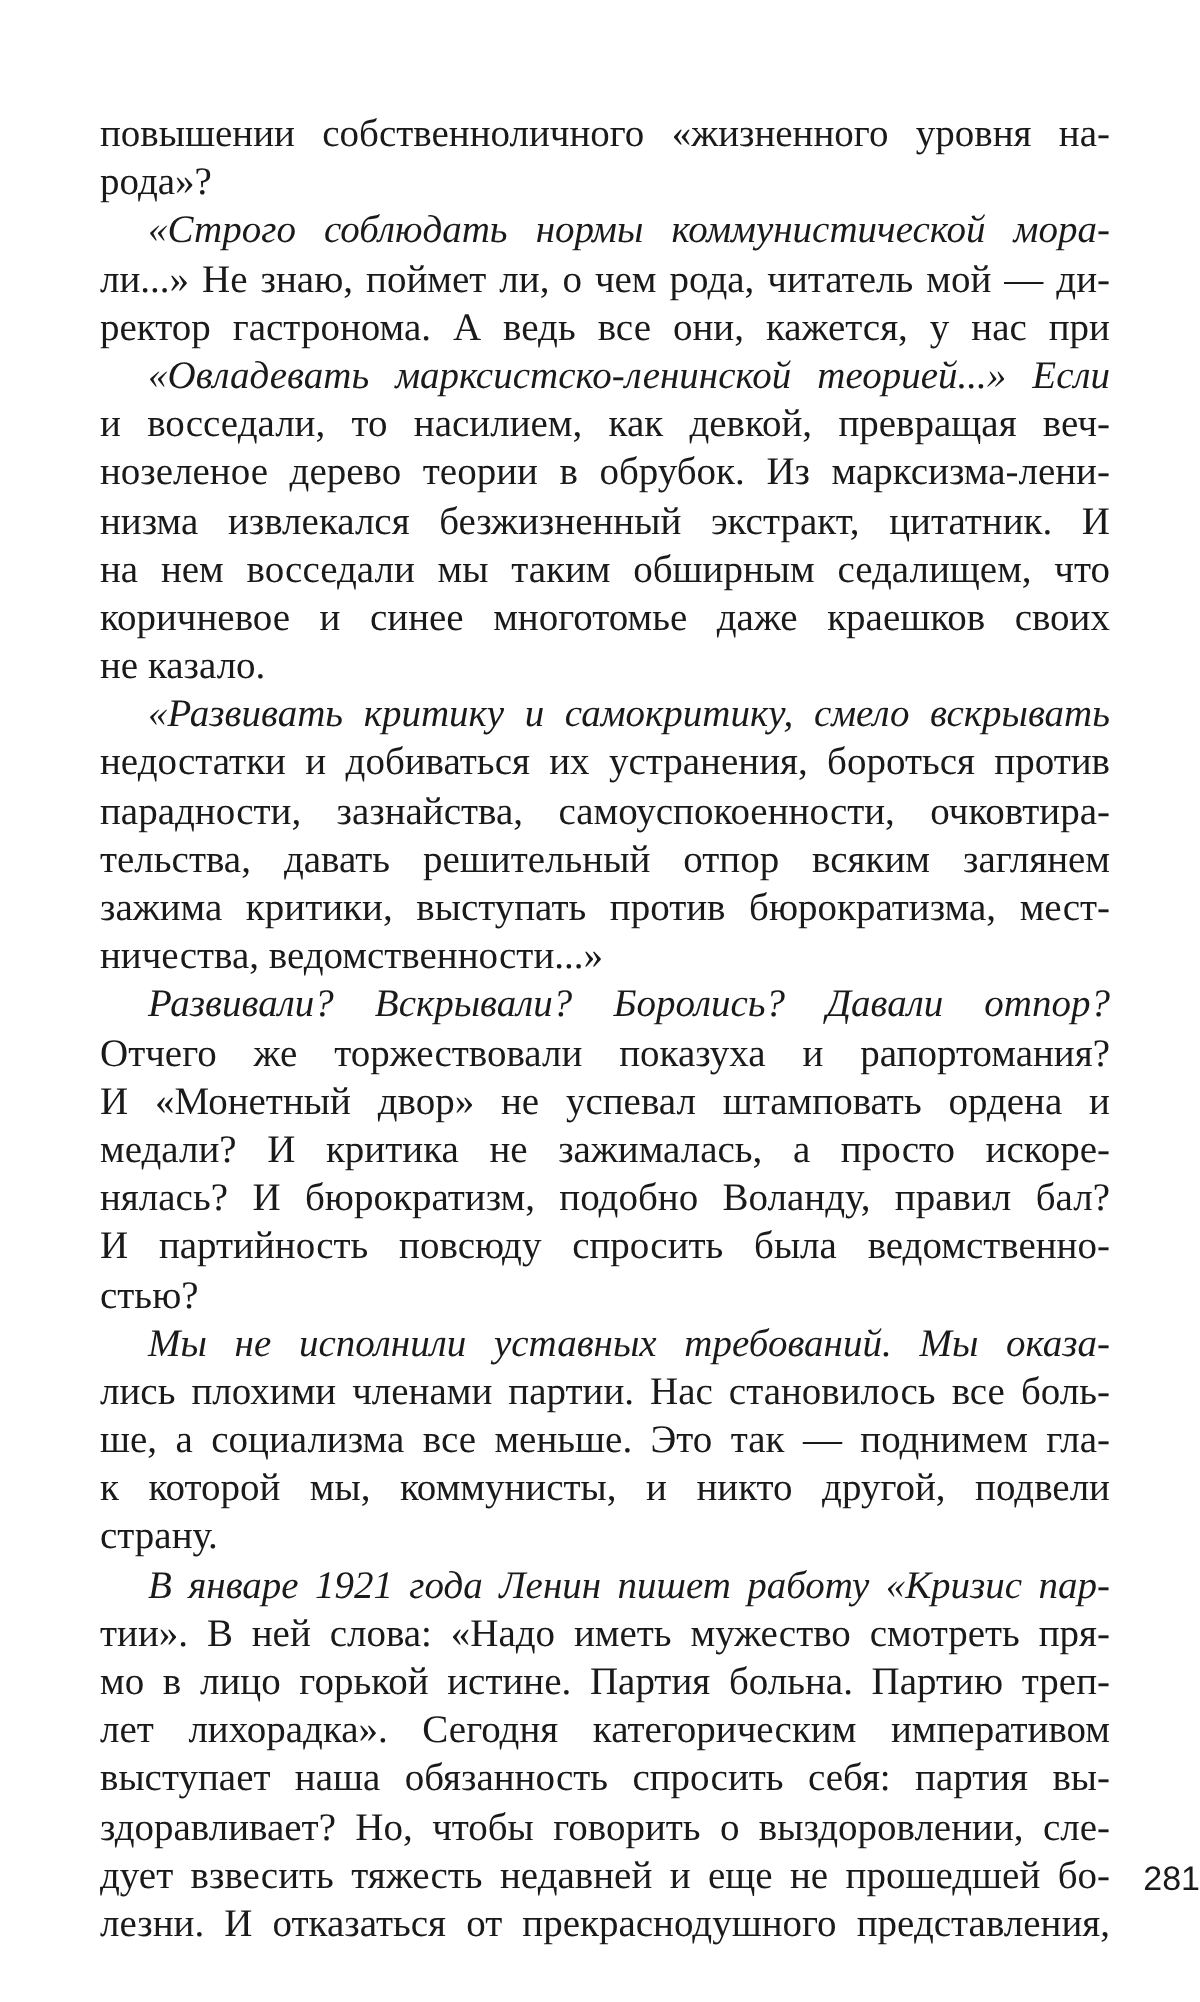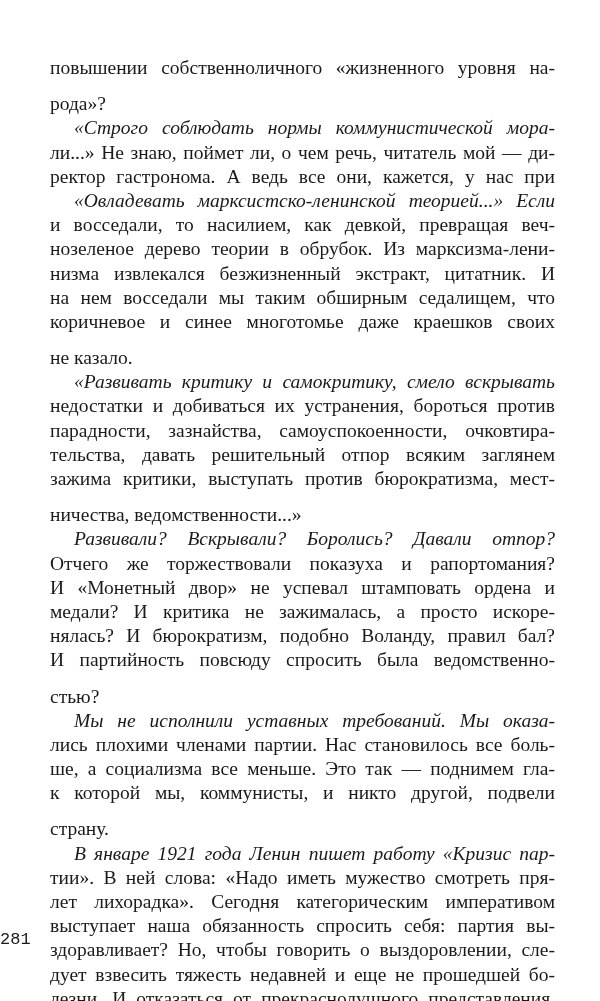--- a/index.html
+++ b/index.html
@@ -8,41 +8,41 @@
     position: absolute; left: 50px; top: 56px; width: 505px;
     font-family: "Liberation Serif", "DejaVu Serif", serif;
     font-size: 19.5px; color: #1a1a1a;
   }
   .para { margin: 0; }
   .line {
     display: block; height: 24.2px; line-height: 24.2px;
     text-align: justify; text-align-last: justify; white-space: nowrap;
     overflow: hidden;
   }
-  .line.last { text-align-last: left; margin-top: 12px; }
+  .line.last { text-align-last: left; }
   .line.indent { padding-left: 24px; font-style: italic; }
   .page-number {
-    position: absolute; top: 930px; left: 0; width: 600px; text-align: left;
-    font-family: Liberation Mono, monospace;
+    position: absolute; top: 930px; left: 0; width: 600px; text-align: right;
+    font-family: Liberation Sans, sans-serif;
     font-size: 17px; color: #1a1a1a;
   }
 </style>
 </head>
 <body>
 
 <div class="page">
 
   <div class="para">
     <span class="line">повышении собственноличного «жизненного уровня на-</span>
     <span class="line last">рода»?</span>
   </div>
 
   <div class="para">
     <span class="line indent">«Строго соблюдать нормы коммунистической мора-</span>
-    <span class="line">ли...» Не знаю, поймет ли, о чем речь, читатель мой — ди-</span>
+    <span class="line">ли...» Не знаю, поймет ли, о чем рода, читатель мой — ди-</span>
     <span class="line">ректор гастронома. А ведь все они, кажется, у нас при</span>
   </div>
 
   <div class="para">
     <span class="line indent">«Овладевать марксистско-ленинской теорией...» Если</span>
     <span class="line">и восседали, то насилием, как девкой, превращая веч-</span>
     <span class="line">нозеленое дерево теории в обрубок. Из марксизма-лени-</span>
     <span class="line">низма извлекался безжизненный экстракт, цитатник. И</span>
     <span class="line">на нем восседали мы таким обширным седалищем, что</span>
     <span class="line">коричневое и синее многотомье даже краешков своих</span>
@@ -72,20 +72,21 @@
     <span class="line indent">Мы не исполнили уставных требований. Мы оказа-</span>
     <span class="line">лись плохими членами партии. Нас становилось все боль-</span>
     <span class="line">ше, а социализма все меньше. Это так — поднимем гла-</span>
     <span class="line">к которой мы, коммунисты, и никто другой, подвели</span>
     <span class="line last">страну.</span>
   </div>
 
   <div class="para">
     <span class="line indent">В январе 1921 года Ленин пишет работу «Кризис пар-</span>
     <span class="line">тии». В ней слова: «Надо иметь мужество смотреть пря-</span>
+    <span class="line">мо в лицо горькой истине. Партия больна. Партию треп-</span>
     <span class="line">лет лихорадка». Сегодня категорическим императивом</span>
     <span class="line">выступает наша обязанность спросить себя: партия вы-</span>
     <span class="line">здоравливает? Но, чтобы говорить о выздоровлении, сле-</span>
     <span class="line">дует взвесить тяжесть недавней и еще не прошедшей бо-</span>
     <span class="line">лезни. И отказаться от прекраснодушного представления,</span>
 
   </div>
 
 </div>
 

